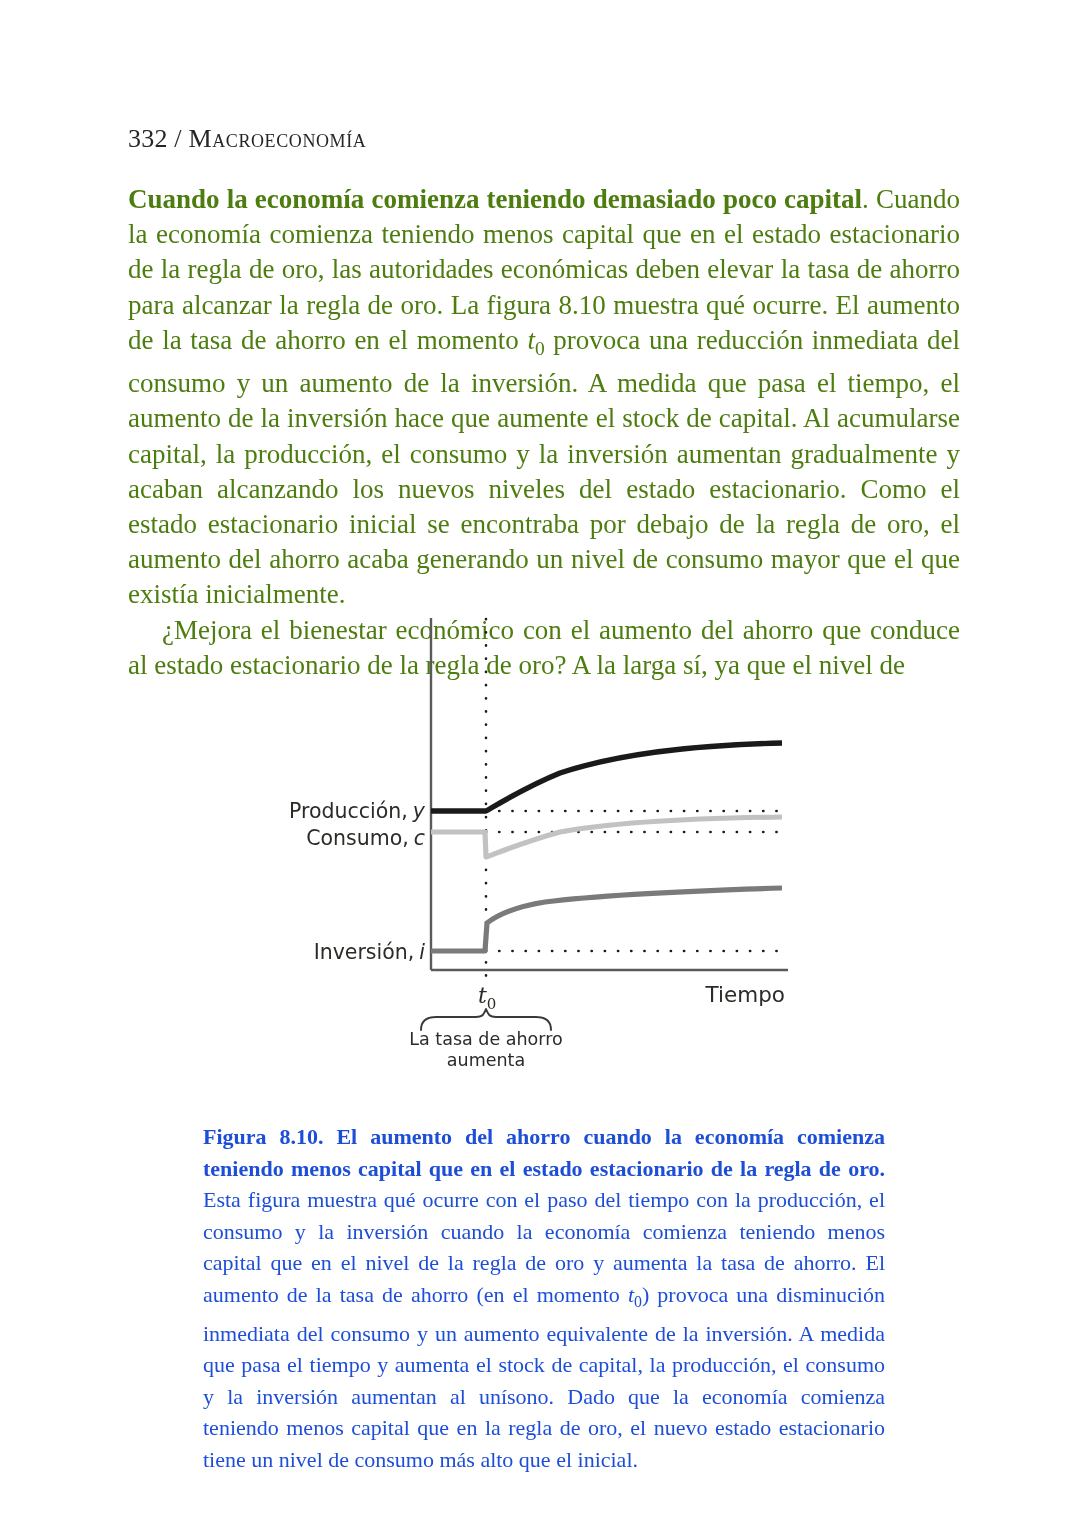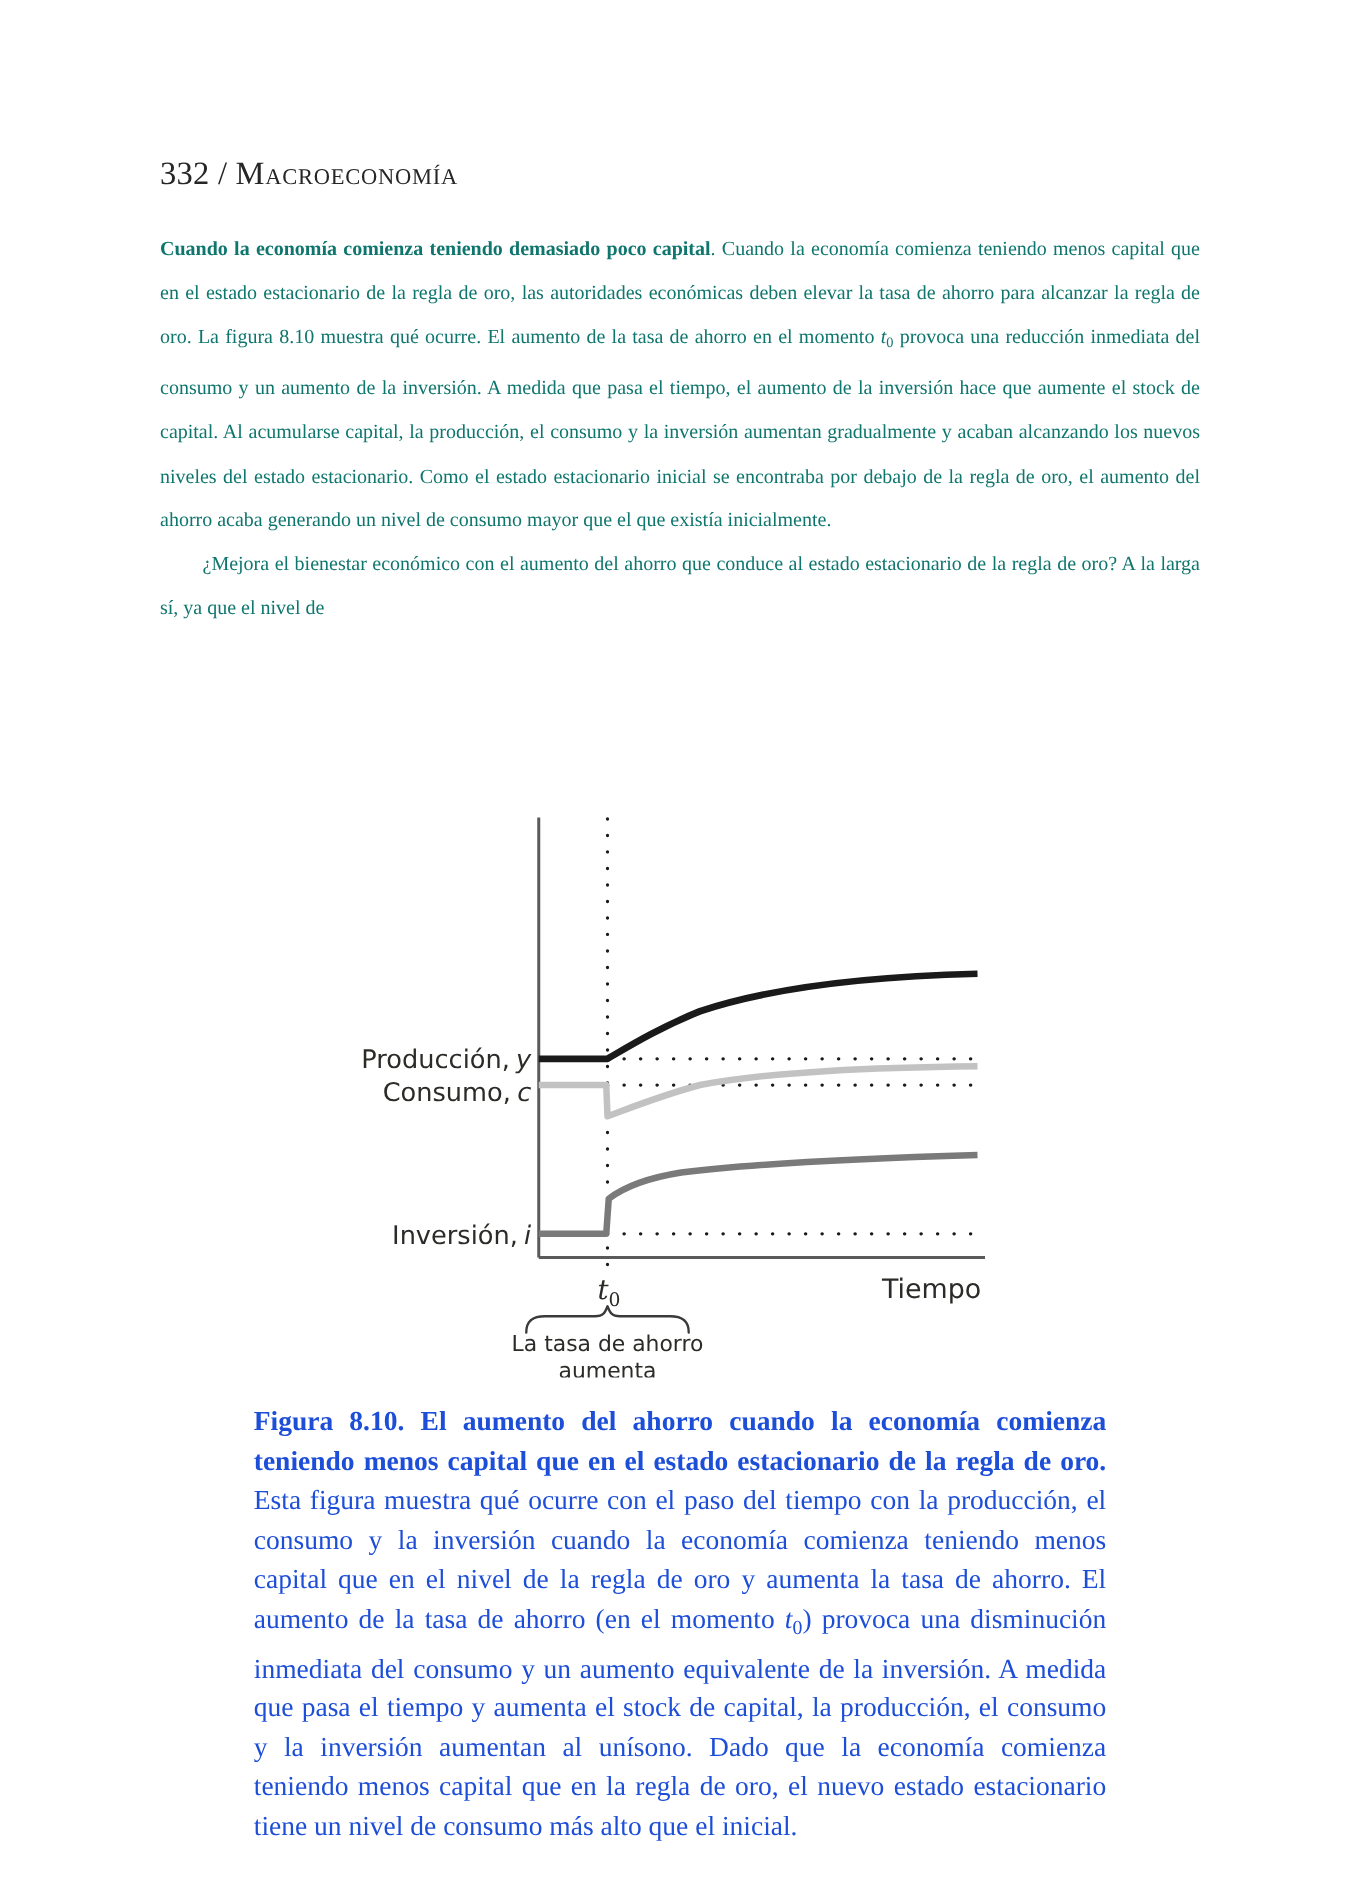--- a/index.html
+++ b/index.html
@@ -37,43 +37,43 @@
   }
 
   
   .body-col {
     position: absolute;
     left: 128px;
     top: 182px;
     width: 832px;
   }
   .para {
-    font-size: 16px;
+    font-size: 27px;
     line-height: 35.2px;
     text-align: justify;
     text-justify: inter-word;
     margin: 0;
-    color: #0f766e;
+    color: #4d7c0f;
     hyphens: manual;
   }
   .para.indent { text-indent: 34px; }
   .para b, .para .lead { font-weight: bold; }
 
   .sub {
     font-size: 0.72em;
     vertical-align: -0.32em;
     letter-spacing: 0;
   }
   .ital { font-style: italic; }
 
   
   .figure {
     position: absolute;
     left: 0;
-    top: 632px;
+    top: 596px;
     width: 1016px;
     height: 470px;
   }
   .figure svg { display: block; }
 
   
   .caption-col {
     position: absolute;
     left: 188px;
     top: 1106px;

